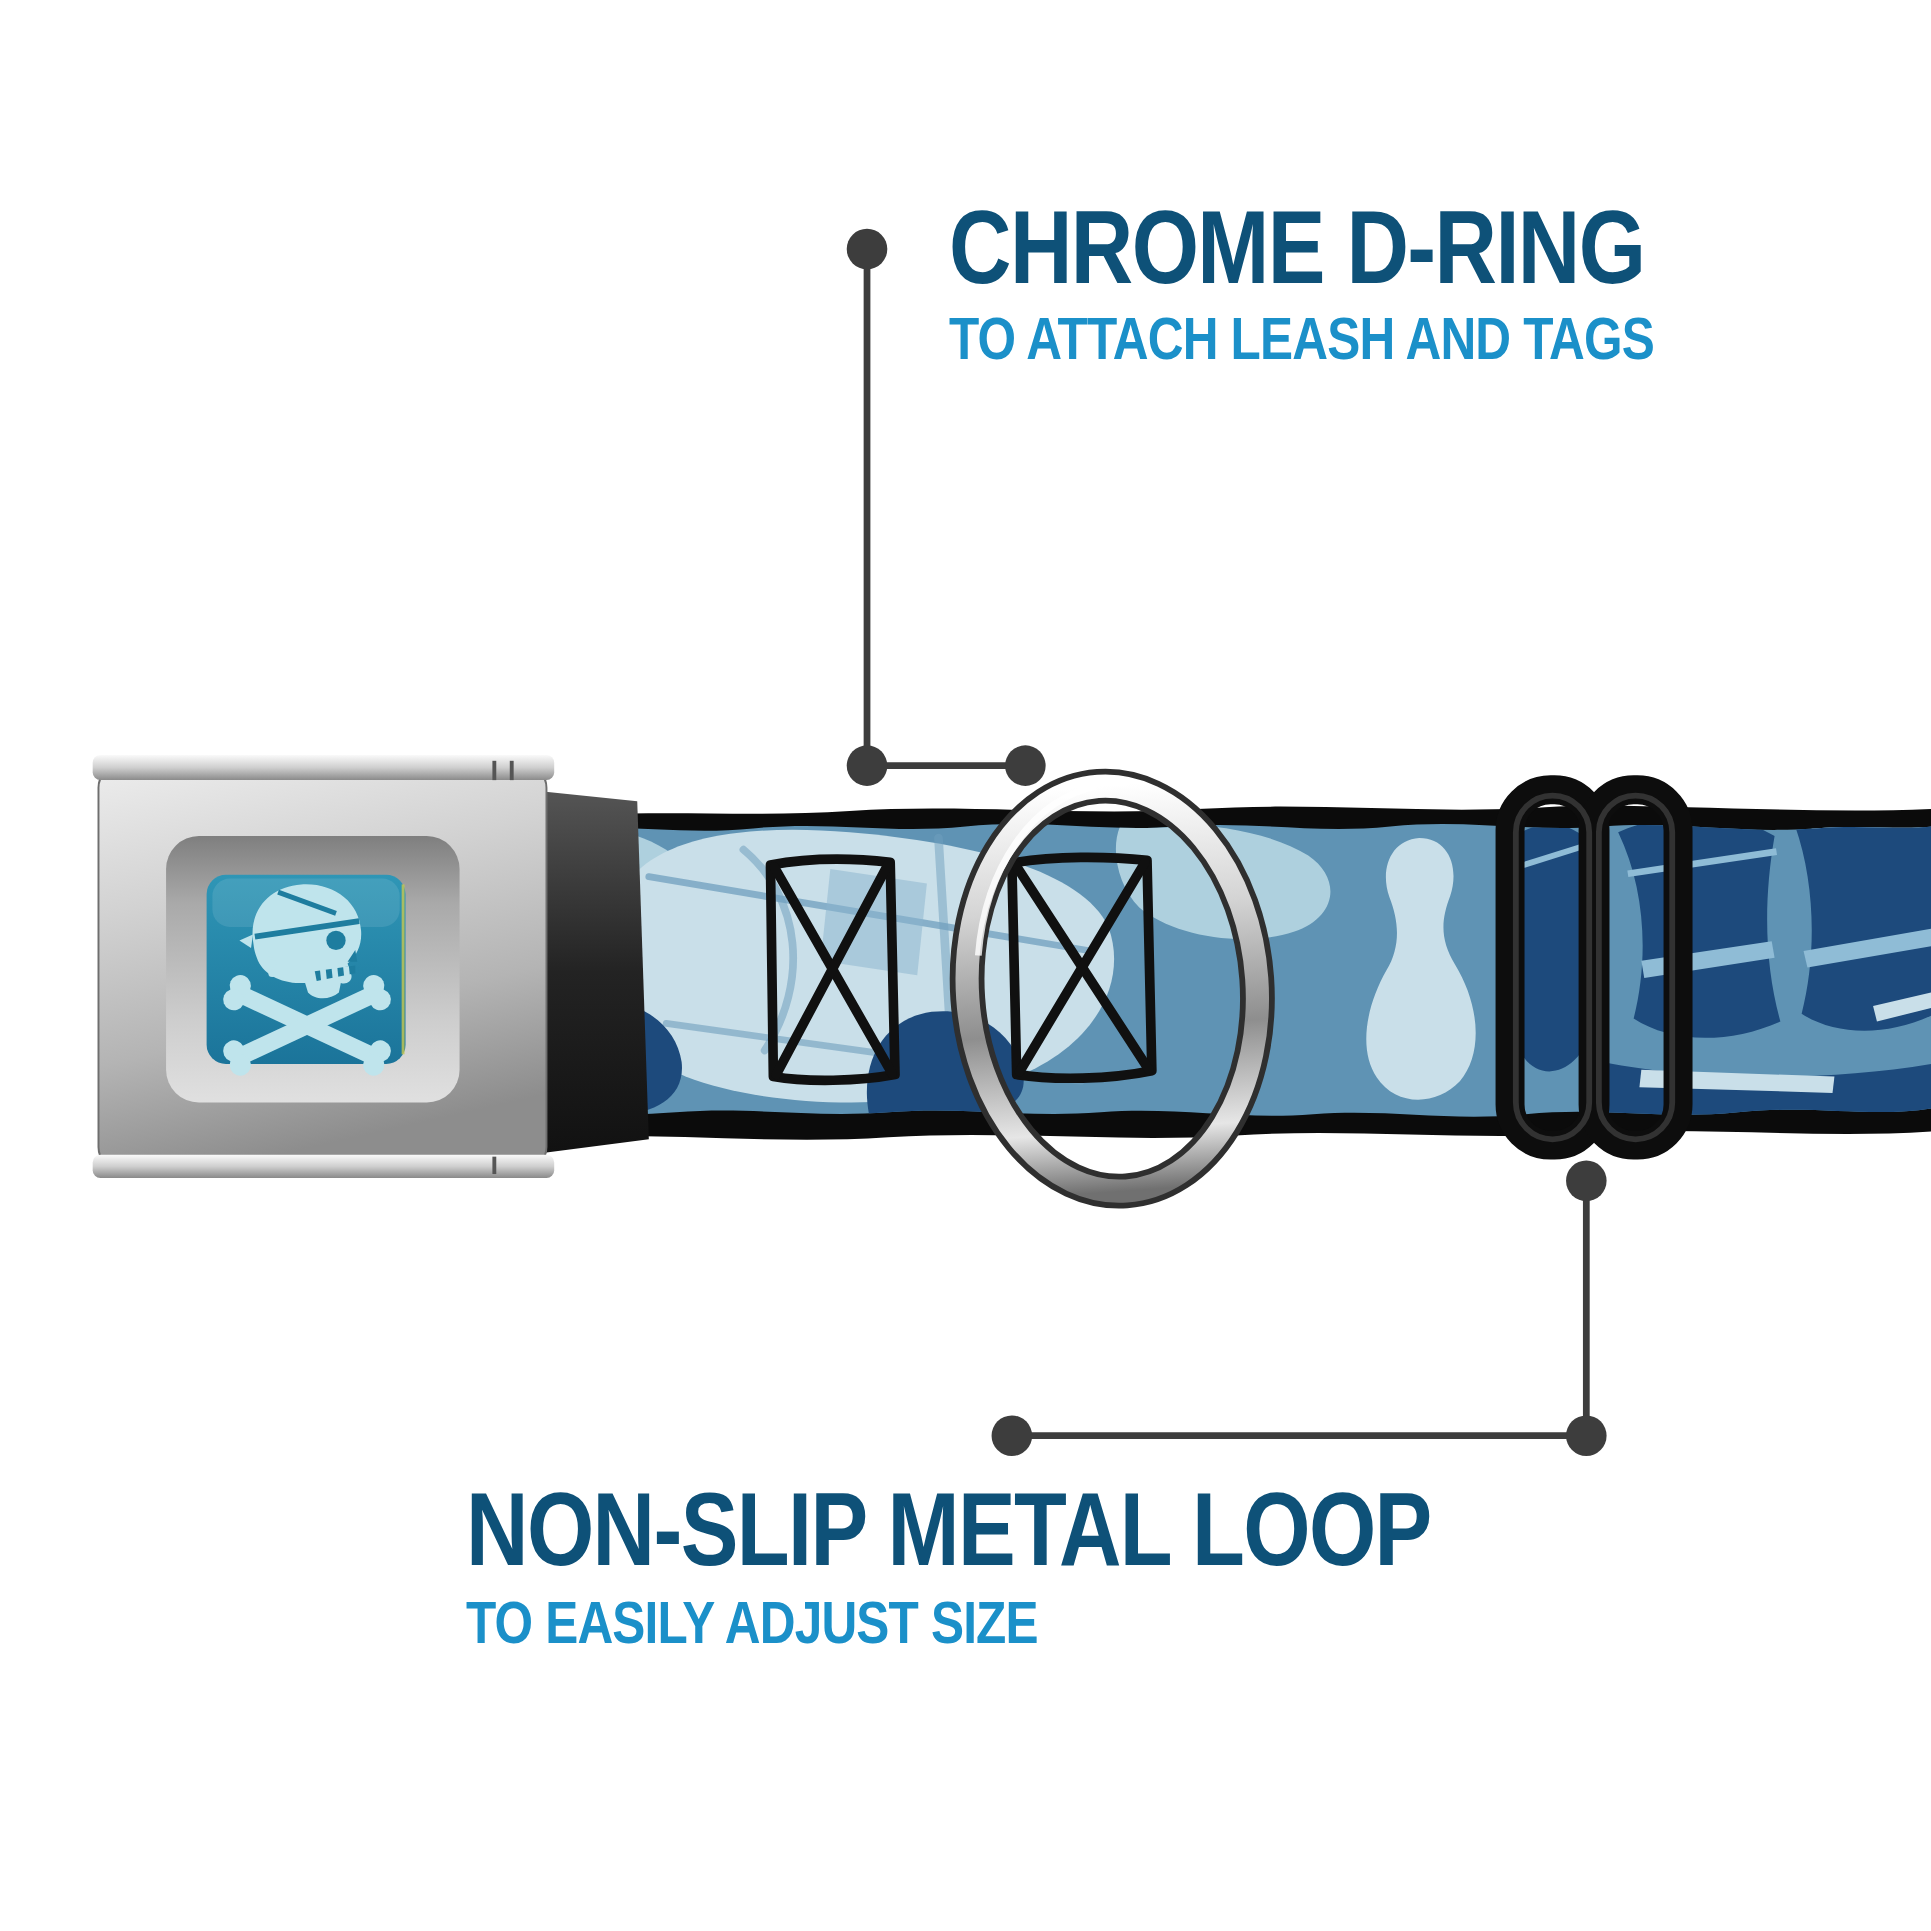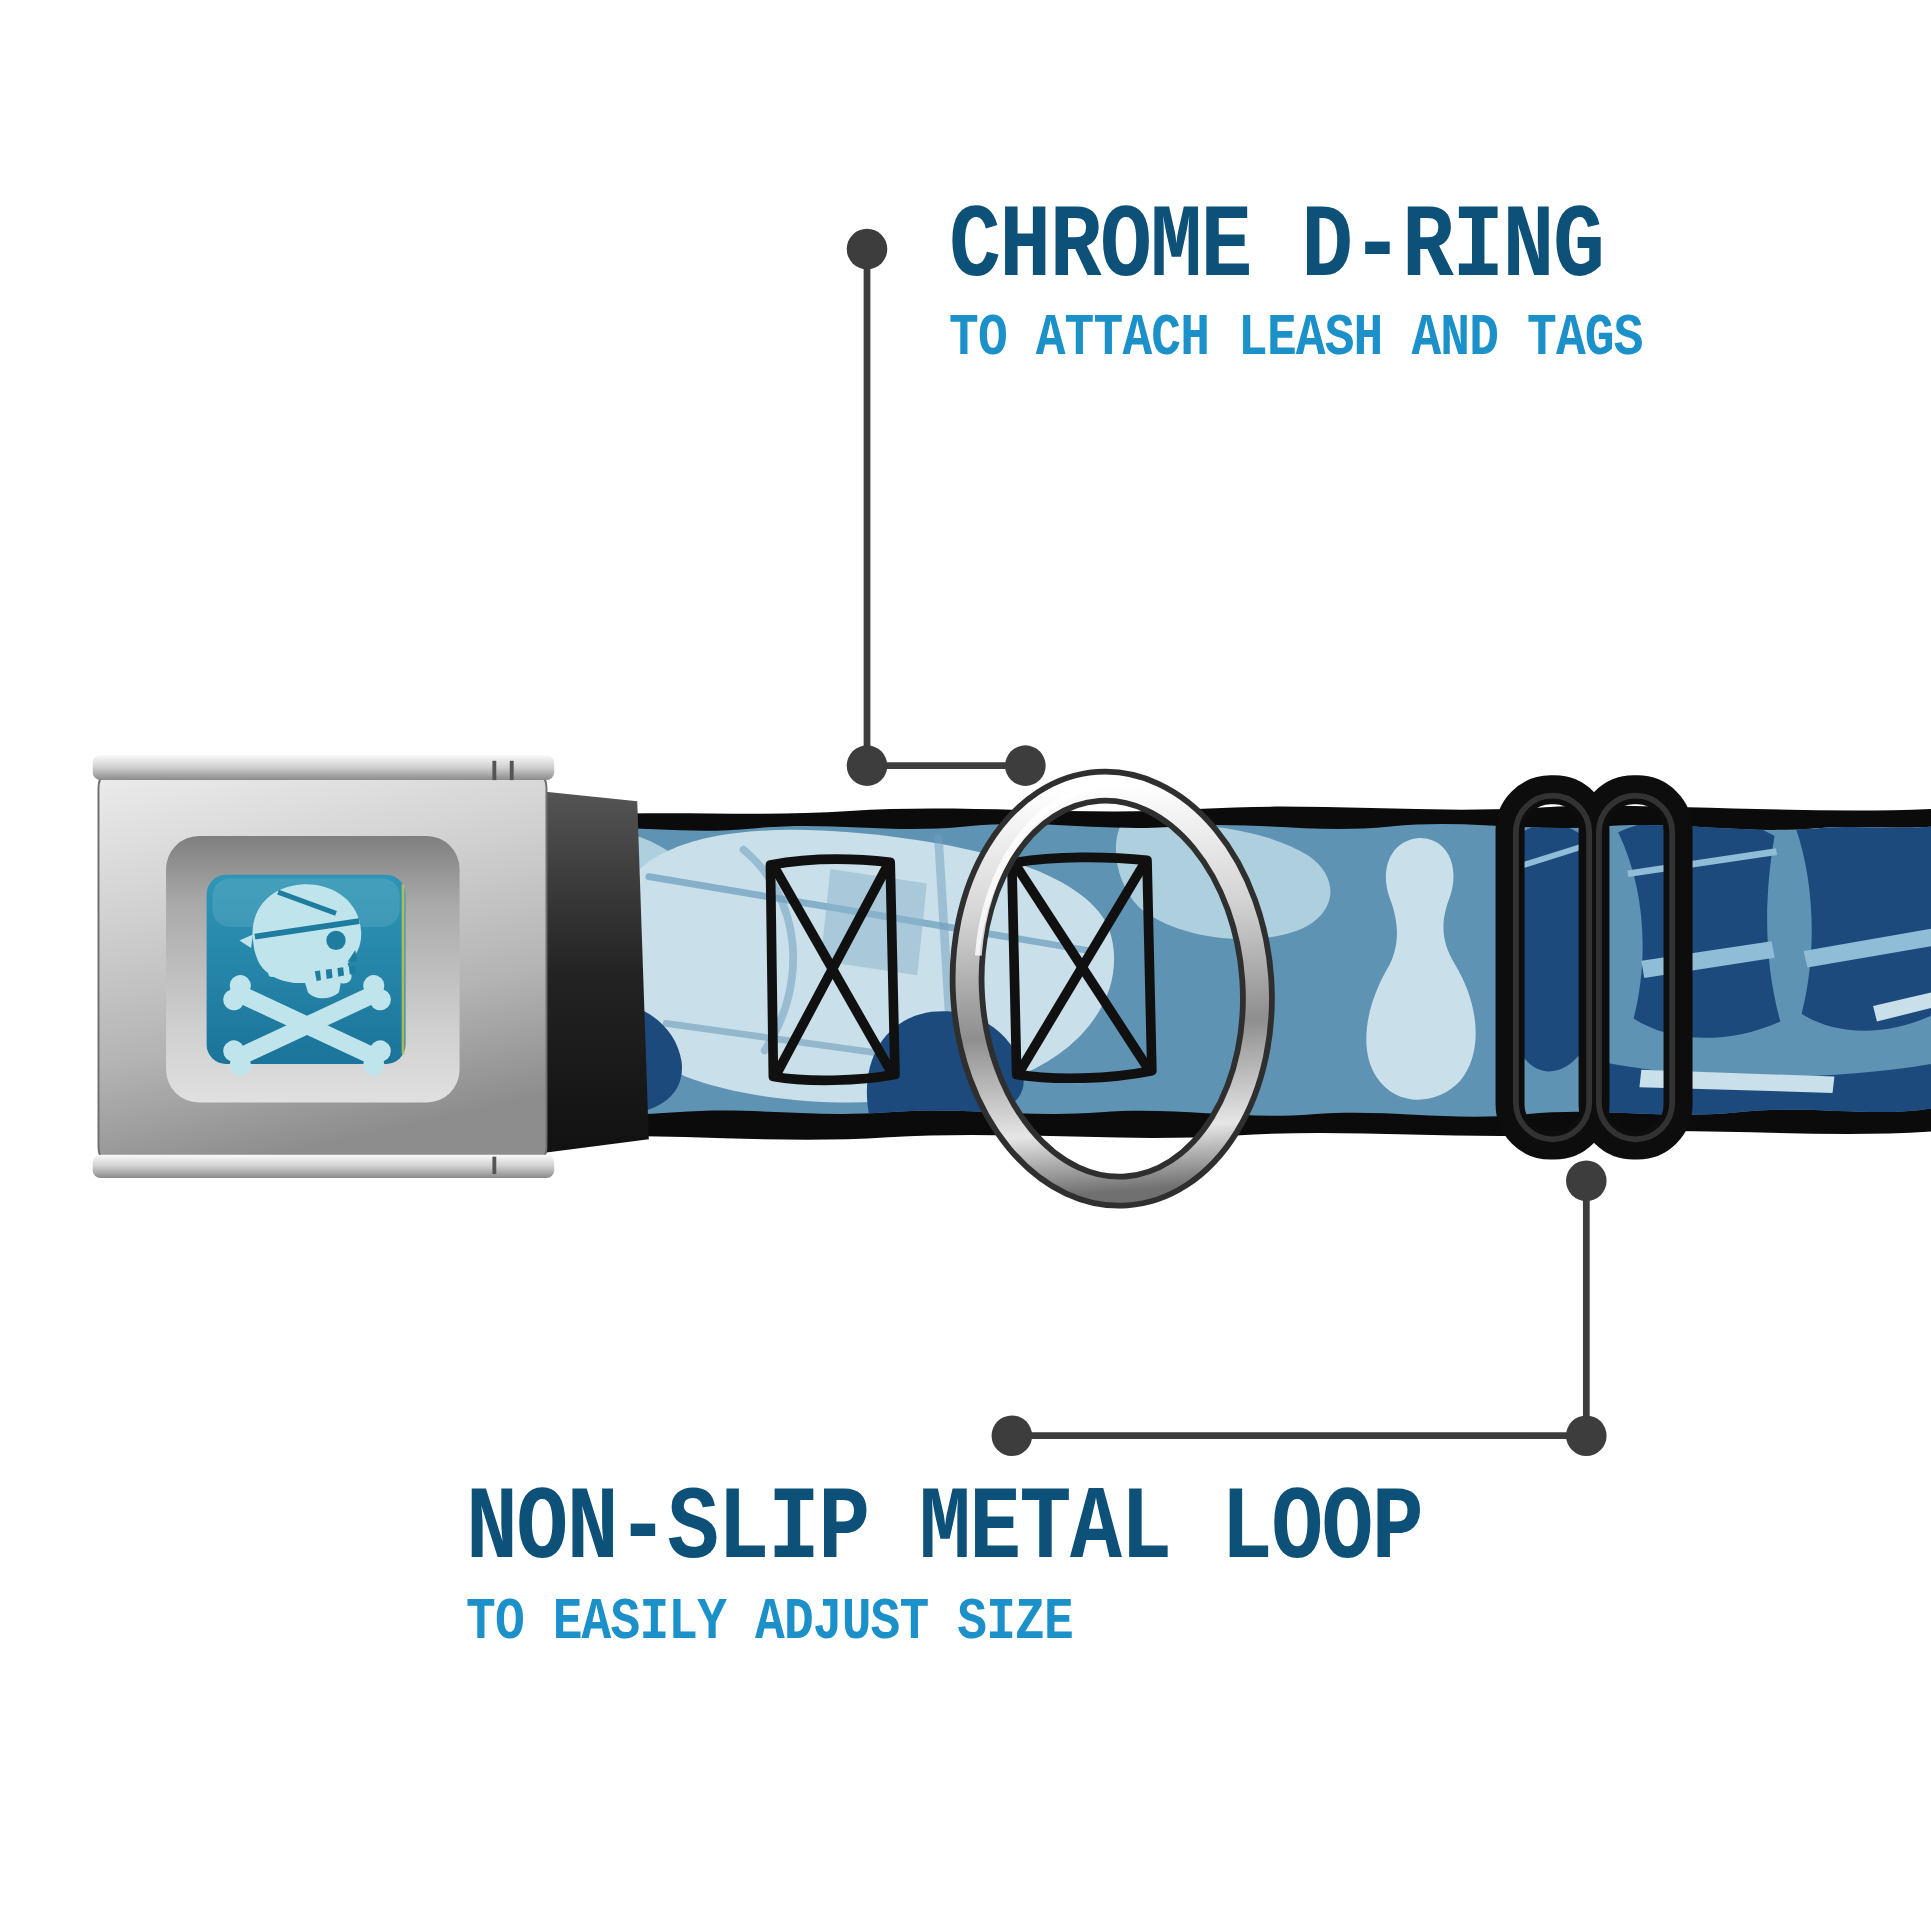--- a/index.html
+++ b/index.html
@@ -1,17 +1,17 @@
 <!DOCTYPE html>
 <html><head>
 <meta charset="utf-8">
 <style>
   html,body{margin:0;padding:0;background:#fff;}
   .canvas{position:relative;width:1931px;height:1931px;background:#ffffff;overflow:hidden;
-          font-family:Liberation Mono, monospace;}
+          font-family:Liberation Sans, sans-serif;}
   .annot{position:absolute;white-space:nowrap;font-weight:bold;transform-origin:0 0;}
   .annot.title{font-size:103px;letter-spacing:-1.9px;color:#0e5178;transform:scaleX(.84);}
   .annot.subtitle{font-size:59px;letter-spacing:-1px;color:#1b90c9;transform:scaleX(.84);}
   #top-title{left:949px;top:189px;}
   #top-subtitle{left:949px;top:305px;}
   #bottom-title{left:466px;top:1471px;}
   #bottom-subtitle{left:466px;top:1589px;}
   svg.scene{position:absolute;left:0;top:0;}
 </style>
 </head>

